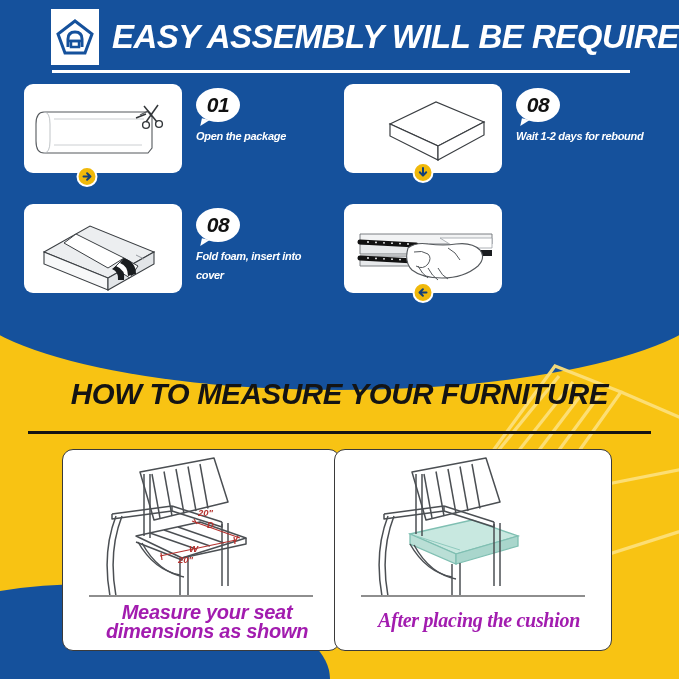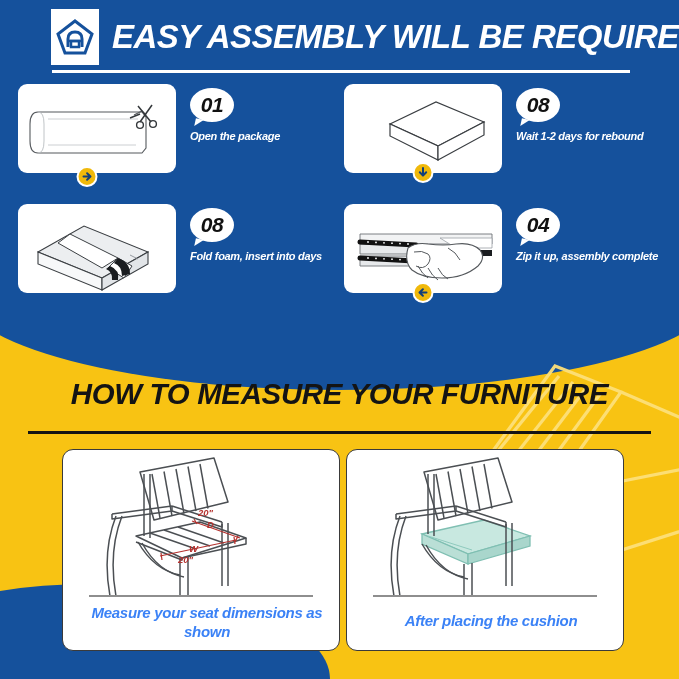--- a/index.html
+++ b/index.html
@@ -36,21 +36,21 @@
     white-space:nowrap;line-height:48px;
   }
   .header-rule{
     position:absolute;left:52px;top:70px;width:578px;height:3px;background:#ffffff;
   }
 
   
   .steps{position:absolute;left:0;top:84px;width:679px;z-index:5;}
   .step-row{display:flex;width:679px;}
   .step{display:flex;align-items:flex-start;}
-  .step.col-a{width:330px;padding-left:18px;box-sizing:border-box;}
+  .step.col-a{width:330px;padding-left:24px;box-sizing:border-box;}
   .step.col-b{width:330px;padding-left:14px;box-sizing:border-box;}
 
   .step-card{
     position:relative;
     width:158px;height:89px;
     background:#ffffff;border-radius:9px;
     flex:0 0 auto;
   }
   .step-card svg{display:block;width:158px;height:89px;}
 
@@ -105,27 +105,27 @@
   
   .measure-cards{position:absolute;left:0;top:449px;width:679px;height:230px;z-index:5;}
   .m-card{
     position:absolute;top:0;width:278px;height:202px;
     background:#ffffff;border-radius:11px;
     border:1px solid #3a3a3a;
     box-sizing:border-box;
     overflow:hidden;
   }
   .m-card.left{left:62px;}
-  .m-card.right{left:346px;}
+  .m-card.right{left:334px;font-family:Liberation Serif, serif;}
   .m-card .art{position:relative;width:100%;height:145px;}
   .m-card .art svg{display:block;margin:0 auto;}
   .m-divider{width:224px;height:2px;background:#8e8e8e;margin:0 auto 6px;}
   .m-caption{
-    text-align:center;font-size:15px;font-weight:bold;font-style:italic;
-    color:#3b82f6;line-height:19px;letter-spacing:-0.3px;padding:0 8px;margin-left:12px;
+    text-align:center;font-size:20px;font-weight:bold;font-style:italic;
+    color:#a21caf;line-height:19px;letter-spacing:-0.3px;padding:0 8px;margin-left:12px;
   }
   .m-caption.single{padding-top:8px;}
 </style>
 </head>
 <body>
 
 <div id="page">
 
   <div class="blue-square"></div>
   <div class="blue-panel"></div>
@@ -200,21 +200,21 @@
             <polygon points="84,74 84,86 130,60 130,48" fill="#e2e5e8" stroke="#3a3e42" stroke-width="1.1"></polygon>
             <polygon points="52,30 100,54 84,64 40,39" fill="#ffffff" stroke="#3a3e42" stroke-width="1"></polygon>
             <path d="M100 54 L114 62 L106 74 L90 64 Z" fill="#ffffff" stroke="#3a3e42" stroke-width="1"></path>
             <path d="M100 54 Q112 58 112 70 L104 72 Q104 62 96 59 Z" fill="#1a1d20"></path>
             <path d="M92 62 Q102 66 100 76 L94 76 Q95 68 88 65 Z" fill="#1a1d20"></path>
             <line x1="112" y1="51" x2="120" y2="55" stroke="#8b9096" stroke-width="0.9"></line>
           </svg>
         </div>
         <div class="step-text">
           <div class="num-bubble">08</div>
-          <div class="step-label">Fold foam, insert into days</div>
+          <div class="step-label">Fold foam, insert into cover</div>
         </div>
       </div>
 
       <div class="step col-b">
         <div class="step-card">
           <svg viewBox="0 0 158 89" aria-hidden="true">
             <path d="M16 30 L148 30 L148 40 L16 40 Z" fill="#f2f3f4" stroke="#6e7276" stroke-width="0.9"></path>
             <path d="M16 40 L70 40 L90 50 L16 50 Z" fill="#e7e9eb" stroke="#6e7276" stroke-width="0.9"></path>
             <path d="M16 52 L62 52 L78 62 L16 62 Z" fill="#e7e9eb" stroke="#6e7276" stroke-width="0.9"></path>
             <path d="M16 38 L72 41" stroke="#111" stroke-width="5" stroke-linecap="round"></path>
@@ -241,24 +241,20 @@
             <path d="M84 64 Q88 72 94 76" fill="none" stroke="#55595d" stroke-width="1"></path>
             <path d="M94 64 Q98 72 104 75" fill="none" stroke="#55595d" stroke-width="1"></path>
             <path d="M104 44 Q112 48 116 56" fill="none" stroke="#55595d" stroke-width="1"></path>
           </svg>
           <div class="arrow-badge">
             <svg viewBox="0 0 13 13">
                 <path d="M10 6.5 L3.4 6.5 M6.4 3.3 L3 6.5 L6.4 9.7" fill="none" stroke="#123f7a" stroke-width="2" stroke-linecap="round" stroke-linejoin="round"></path>
               </svg>
           </div>
         </div>
-        <div class="step-text">
-          <div class="num-bubble">04</div>
-          <div class="step-label">Zip it up, assembly complete</div>
-        </div>
       </div>
 
     </div>
   </div>
 
   <div class="arrow-badge" style="position:absolute;left:87px;top:166px;z-index:7;">
     <svg viewBox="0 0 13 13">
         <path d="M3 6.5 L9.6 6.5 M6.6 3.3 L10 6.5 L6.6 9.7" fill="none" stroke="#123f7a" stroke-width="2" stroke-linecap="round" stroke-linejoin="round"></path>
       </svg>
   </div>

